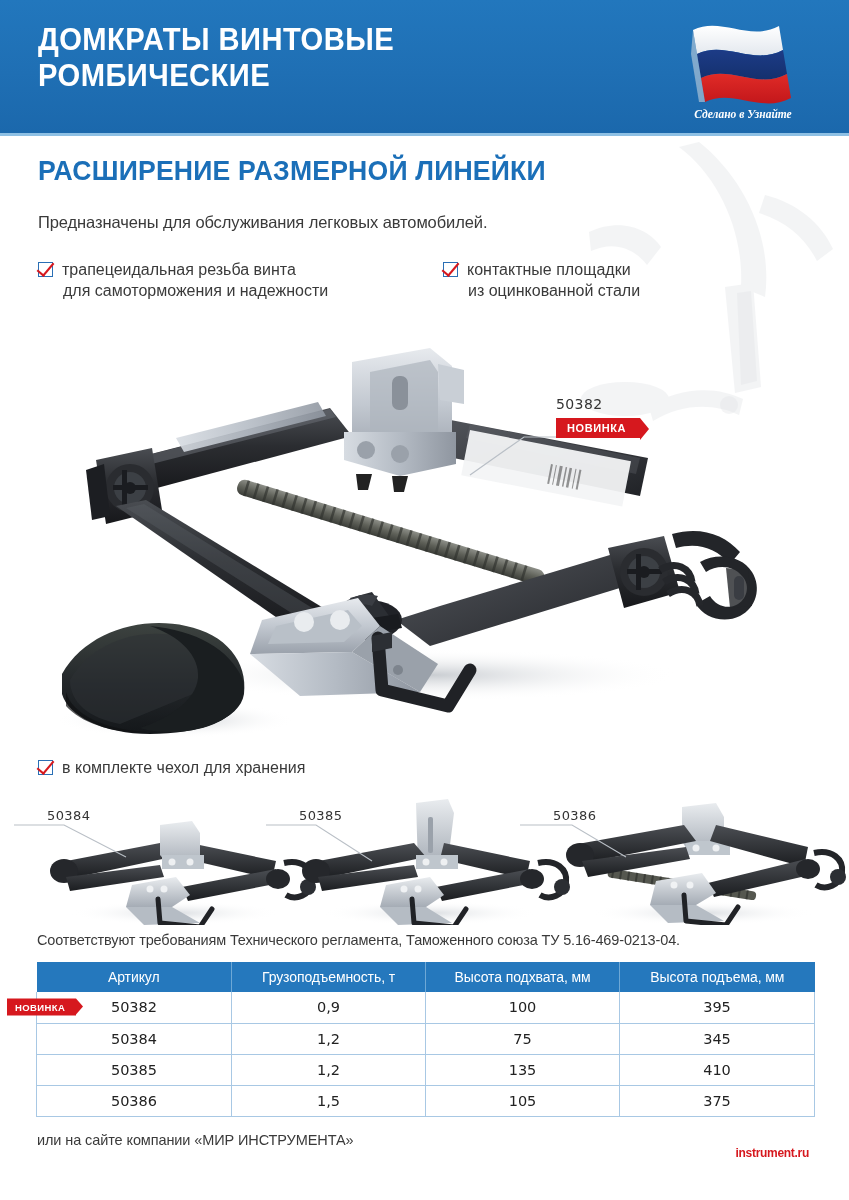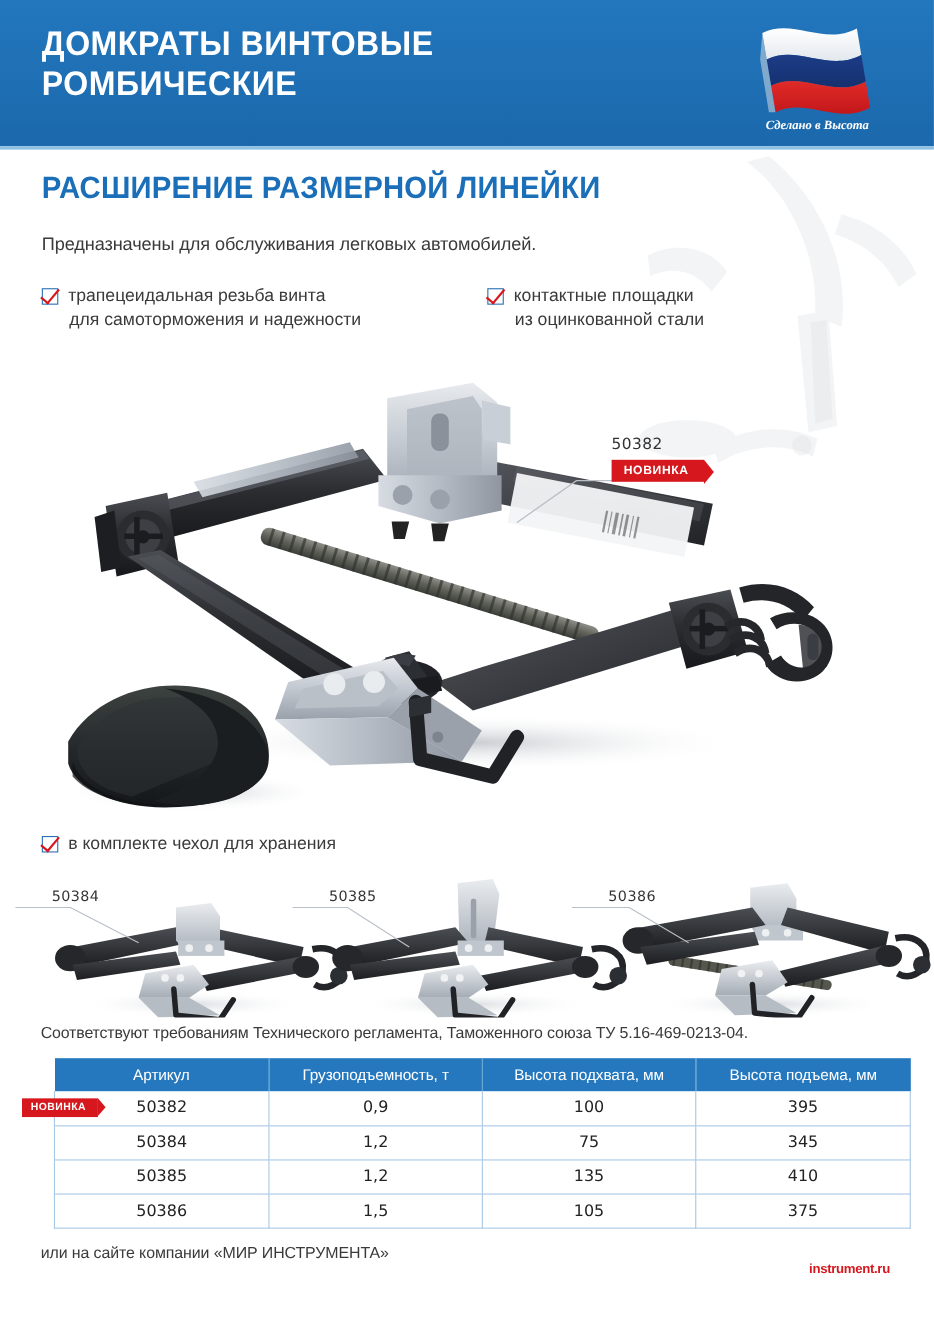--- a/index.html
+++ b/index.html
@@ -106,21 +106,21 @@
   #variant-code-2 { left: 553px; top: 808px; }
 
   
   .cert {
     position: absolute; left: 37px; top: 932px;
     color: #3a3a3a; font-size: 14.5px; letter-spacing: -.15px;
   }
 
   
   .table-wrap { position: absolute; left: 36px; top: 962px; width: 778px; }
-  table.spec { width: 778px; border-collapse: collapse; table-layout: fixed; margin-left: 13px; }
+  table.spec { width: 778px; border-collapse: collapse; table-layout: fixed; }
   table.spec th {
     background: #2578bd; color: #fff; font-size: 14px; font-weight: normal;
     height: 30px; text-align: center; border-right: 1px solid #6ea8d6;
     letter-spacing: -.1px;
   }
   table.spec th:last-child { border-right: none; }
   table.spec td {
     height: 31px; text-align: center; font-size: 14.5px; color: #222;
     border: 1px solid #a8c8e4; border-top: none;
     font-family: "DejaVu Sans", sans-serif;
@@ -175,21 +175,21 @@
           <linearGradient id="gr" x1="0" y1="0" x2="0" y2="1">
             <stop offset="0" stop-color="#e02b27"></stop>
               <stop offset="1" stop-color="#c3171b"></stop>
           </linearGradient>
         </defs>
         <path d="M14,16 C42,2 70,28 100,12 L104,36 C74,52 46,26 18,40 Z" fill="url(#gw)"></path>
         <path d="M18,40 C46,26 74,52 104,36 L108,60 C78,76 50,50 22,64 Z" fill="url(#gb)"></path>
         <path d="M22,64 C50,50 78,76 108,60 L112,84 C82,100 54,74 26,88 Z" fill="url(#gr)"></path>
         <path d="M14,16 L18,40 L22,64 L26,88 L20,88 L16,64 L12,40 Z" fill="#cfd8e0" opacity=".55"></path>
       </svg>
-      <div class="flag-caption">Сделано в Высота</div>
+      <div class="flag-caption">Сделано в Узнайте</div>
     </div>
   </div>
   <div class="header-underline"></div>
 
   <svg class="ghost-photo" viewBox="0 0 320 330">
     <rect x="0" y="0" width="320" height="330" fill="#ffffff"></rect>
     <g fill="#b9bfc6" opacity=".55">
       <path d="M150 10 C190 40 215 95 212 150 L236 160 C244 100 214 40 170 5 Z"></path>
       <path d="M60 95 C92 80 120 92 132 110 L118 128 C104 110 84 104 62 114 Z"></path>
       <path d="M236 58 C268 66 292 86 304 112 L288 124 C276 100 256 84 230 76 Z"></path>

